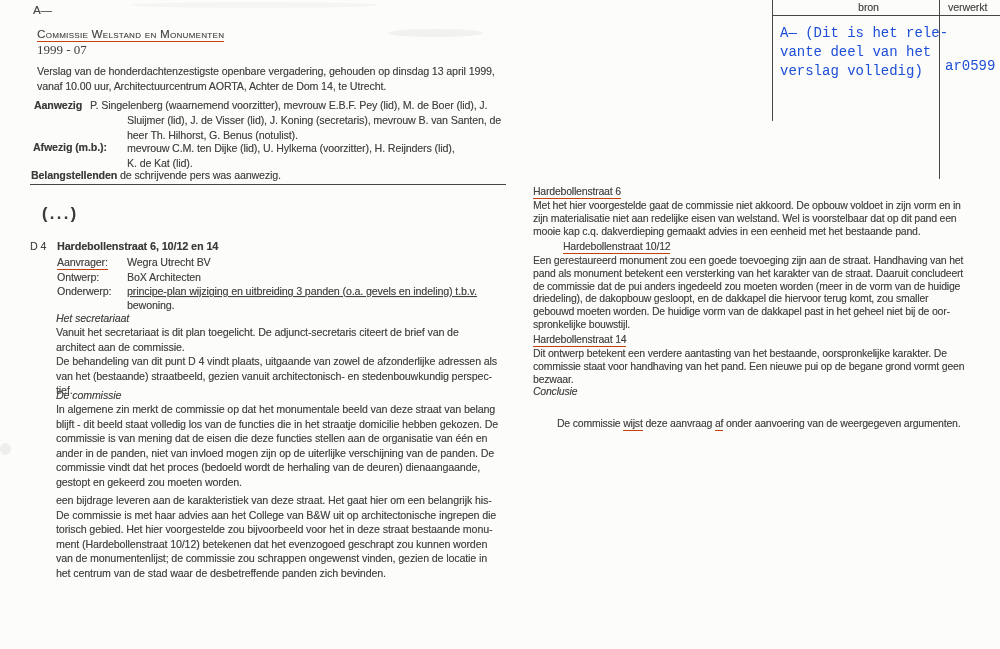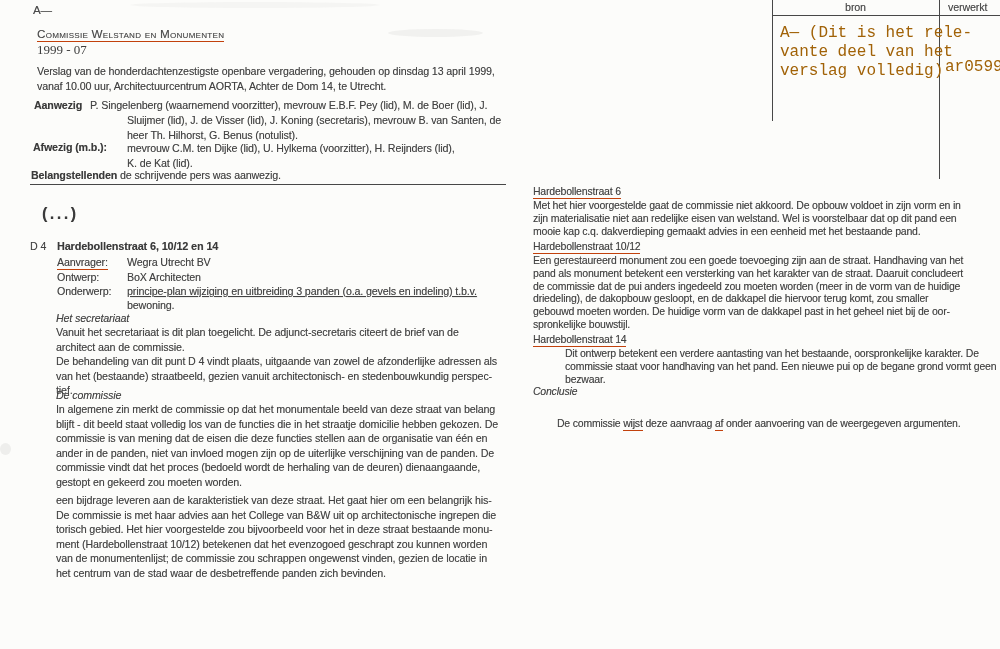--- a/index.html
+++ b/index.html
@@ -14,40 +14,40 @@
   .t{font-size:10.6px;color:#424242;letter-spacing:-0.1px;
      text-shadow:0.2px 0.2px 0.35px rgba(70,70,70,0.45);}
   .tr{font-size:10.4px;color:#424242;letter-spacing:-0.15px;
      text-shadow:0.2px 0.2px 0.35px rgba(70,70,70,0.45);}
   .lh  div{line-height:14.5px;}
   .lh2 div{line-height:12.8px;}
   .b{font-weight:bold;color:#3a3a3a;}
   .i{font-style:italic;}
   .u{border-bottom:1px solid #c2410c;padding-bottom:0.5px;}
   .mono{font-family:"Liberation Mono","DejaVu Sans Mono",monospace;
-        font-size:16px;color:#a16207;text-shadow:none;}
+        font-size:14px;color:#1d4ed8;text-shadow:none;}
   .mono div{line-height:19px;}
   .serif{font-family:"Liberation Serif",serif;text-align:right;}
   .vline,.hline{background:#474747;}
   .smallcaps{font-variant:small-caps;letter-spacing:0.3px;}
   .artifact{position:absolute;border-radius:50%;pointer-events:none;}
 </style>
 </head>
 <body>
 
 <div class="page">
 
   <div class="artifact" style="left:388px;top:29px;width:95px;height:8px;background:rgba(120,120,120,0.08);"></div>
   <div class="artifact" style="left:130px;top:2px;width:250px;height:6px;background:rgba(120,120,120,0.05);"></div>
   <div class="artifact" style="left:0px;top:443px;width:11px;height:12px;background:rgba(120,120,120,0.10);"></div>
 
   <div class="abs vline" style="left:772px;top:0;width:1px;height:121px;"></div>
   <div class="abs vline" style="left:939px;top:0;width:1px;height:179px;"></div>
   <div class="abs hline" style="left:772px;top:15px;width:228px;height:1px;"></div>
-  <div class="abs t" style="left:772px;top:1px;width:167px;text-align:center;color:#474747;">bron</div>
+  <div class="abs t" style="left:772px;top:1px;width:167px;text-align:center;color:#474747;padding-left:13px;">bron</div>
   <div class="abs t" style="left:948px;top:1px;color:#474747;">verwerkt</div>
   <div class="abs mono" style="left:780px;top:24px;">
       <div>A— (Dit is het rele-</div>
       <div>vante deel van het</div>
       <div>verslag volledig)</div>
     </div>
   <div class="abs mono" style="left:945px;top:58px;">ar0599</div>
 
   <div class="abs t" style="left:33px;top:4px;font-size:11.5px;color:#4a4a4a;">A—</div>
   <div class="abs t smallcaps u" style="left:37px;top:27px;font-size:11.6px;color:#4a4a4a;">Commissie Welstand en Monumenten</div>
@@ -117,32 +117,32 @@
       <div>het centrum van de stad waar de desbetreffende panden zich bevinden.</div>
     </div>
 
   <div class="abs tr u" style="left:533px;top:186px;">Hardebollenstraat 6</div>
   <div class="abs tr lh2" style="left:533px;top:200px;">
       <div>Met het hier voorgestelde gaat de commissie niet akkoord. De opbouw voldoet in zijn vorm en in</div>
       <div>zijn materialisatie niet aan redelijke eisen van welstand. Wel is voorstelbaar dat op dit pand een</div>
       <div>mooie kap c.q. dakverdieping gemaakt advies in een eenheid met het bestaande pand.</div>
     </div>
 
-  <div class="abs tr u" style="left:533px;top:241px;">Hardebollenstraat 10/12</div>
+  <div class="abs tr u" style="left:563px;top:241px;">Hardebollenstraat 10/12</div>
   <div class="abs tr lh2" style="left:533px;top:255px;">
       <div>Een gerestaureerd monument zou een goede toevoeging zijn aan de straat. Handhaving van het</div>
       <div>pand als monument betekent een versterking van het karakter van de straat. Daaruit concludeert</div>
       <div>de commissie dat de pui anders ingedeeld zou moeten worden (meer in de vorm van de huidige</div>
       <div>driedeling), de dakopbouw gesloopt, en de dakkapel die hiervoor terug komt, zou smaller</div>
       <div>gebouwd moeten worden. De huidige vorm van de dakkapel past in het geheel niet bij de oor-</div>
       <div>spronkelijke bouwstijl.</div>
     </div>
 
   <div class="abs tr u" style="left:533px;top:334px;">Hardebollenstraat 14</div>
-  <div class="abs tr lh2" style="left:533px;top:348px;margin-left:32px;">
+  <div class="abs tr lh2" style="left:533px;top:348px;">
       <div>Dit ontwerp betekent een verdere aantasting van het bestaande, oorspronkelijke karakter. De</div>
       <div>commissie staat voor handhaving van het pand. Een nieuwe pui op de begane grond vormt geen</div>
       <div>bezwaar.</div>
     </div>
 
   <div class="abs tr i" style="left:533px;top:386px;">Conclusie</div>
   <div class="abs tr" style="left:533px;top:418px;padding-left:24px;"><span>De commissie </span><span class="u">wijst</span><span> deze aanvraag </span><span class="u">af</span><span> onder aanvoering van de weergegeven argumenten.</span></div>
 
 </div>
 

